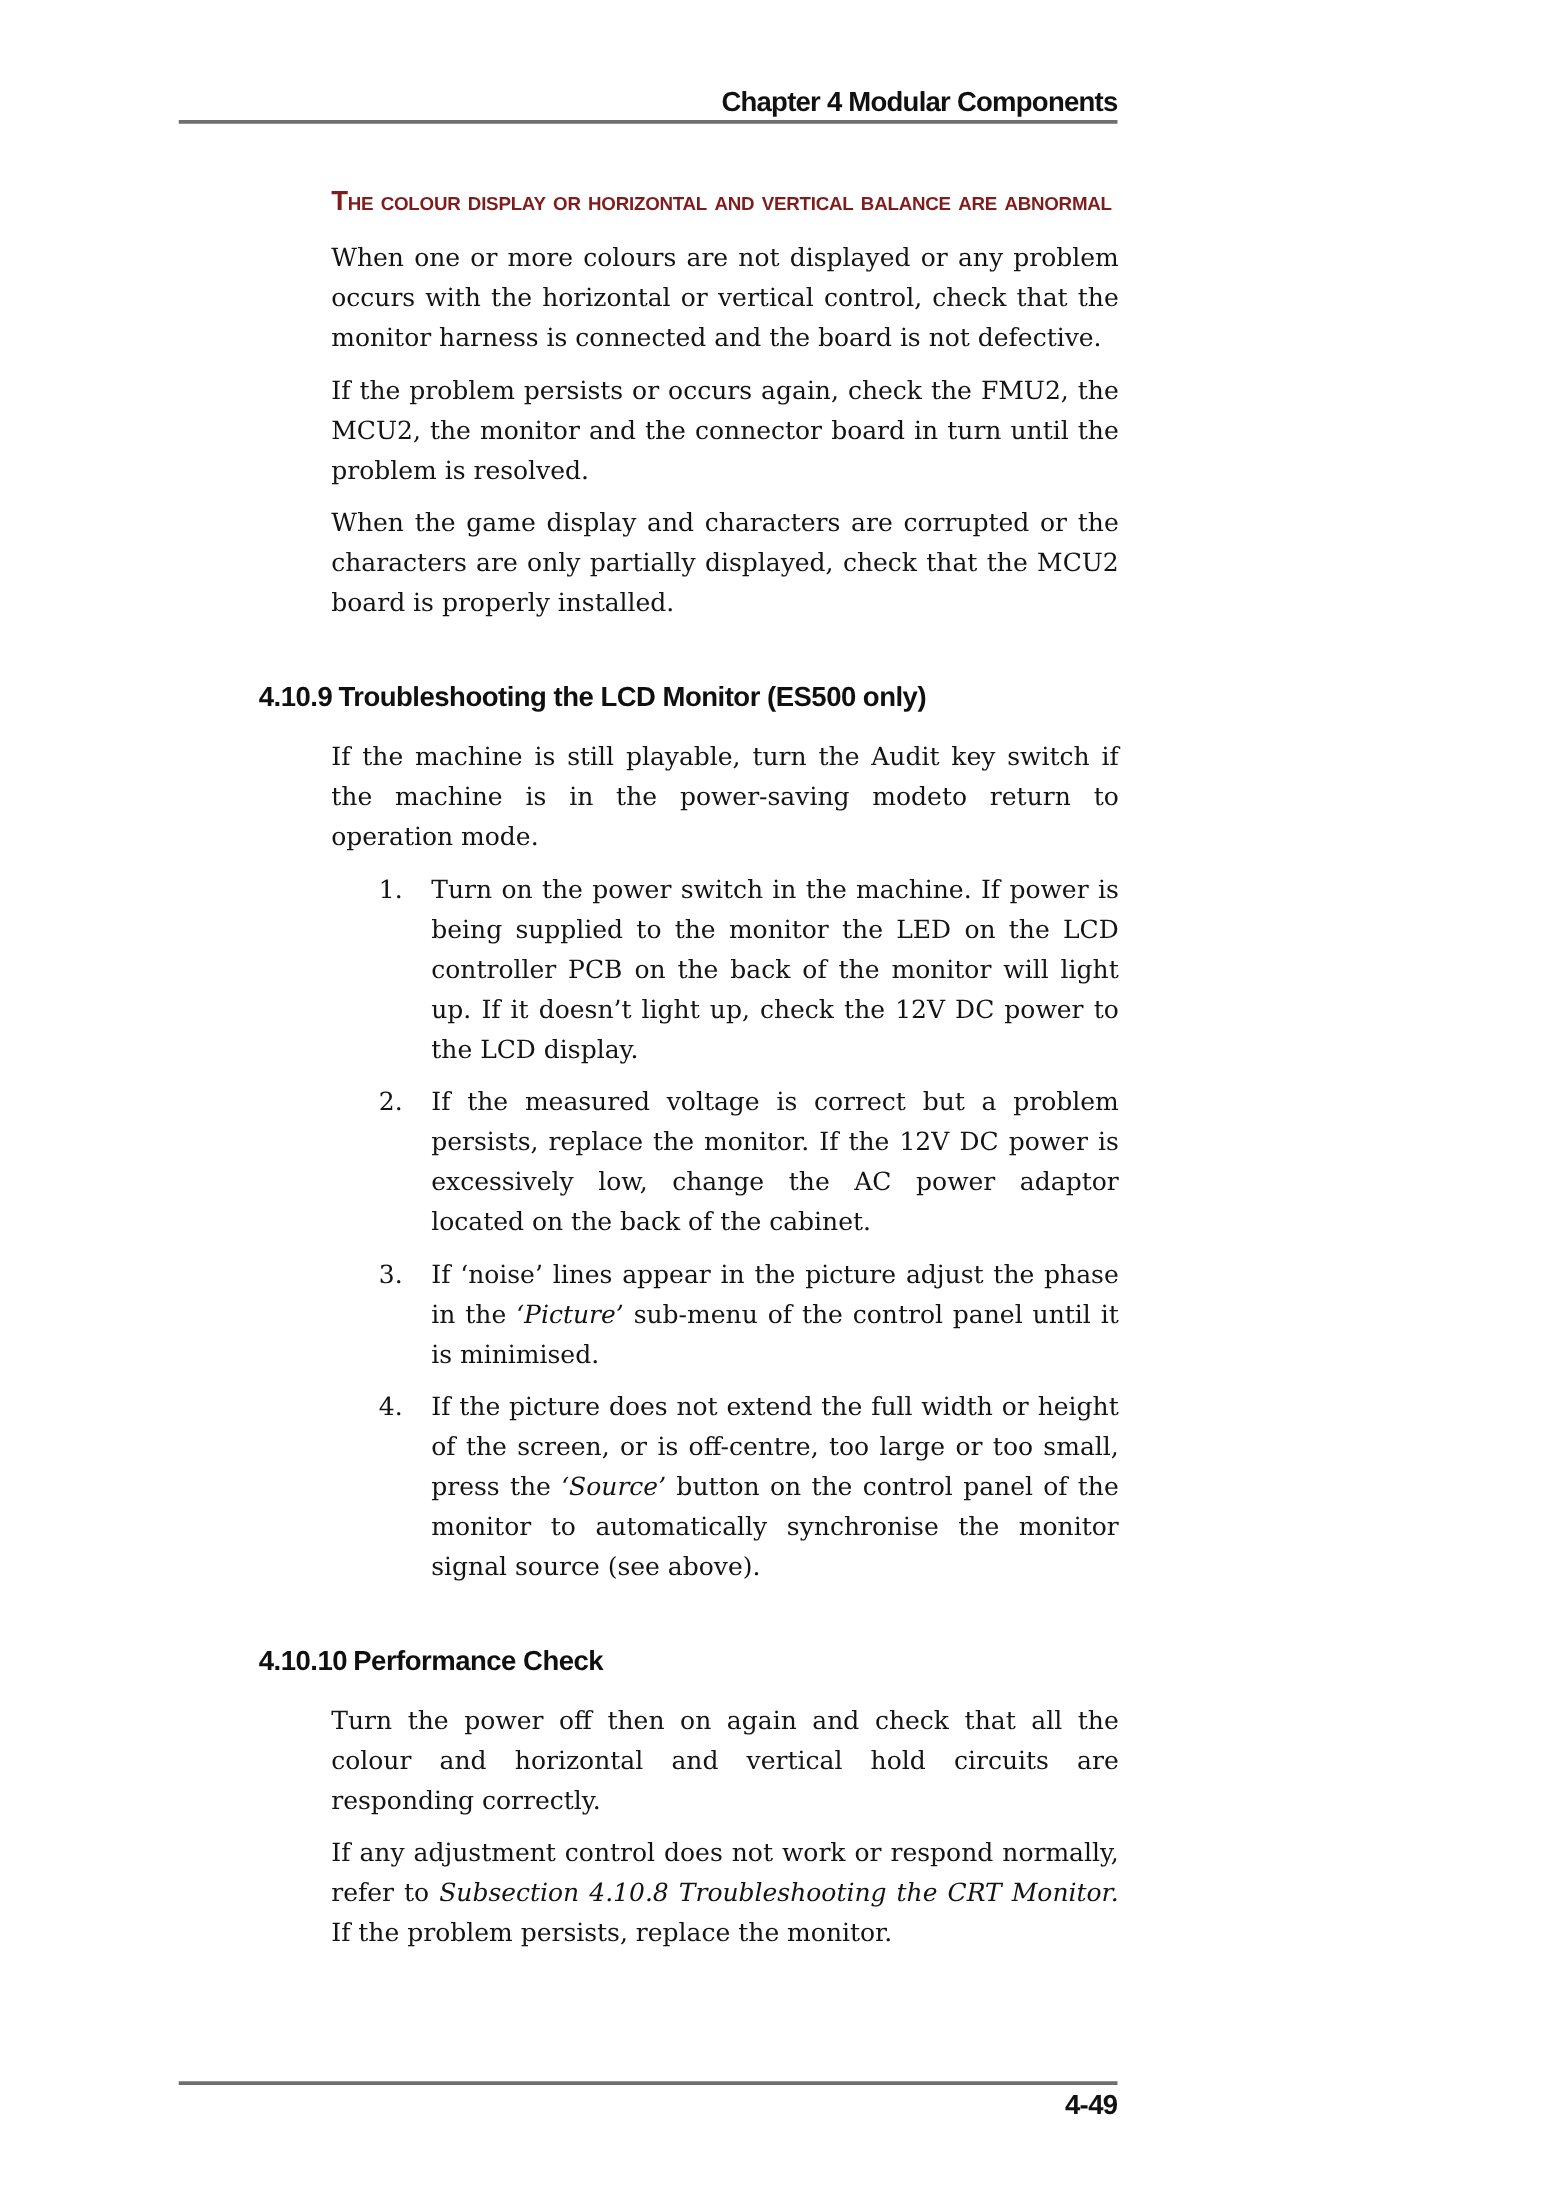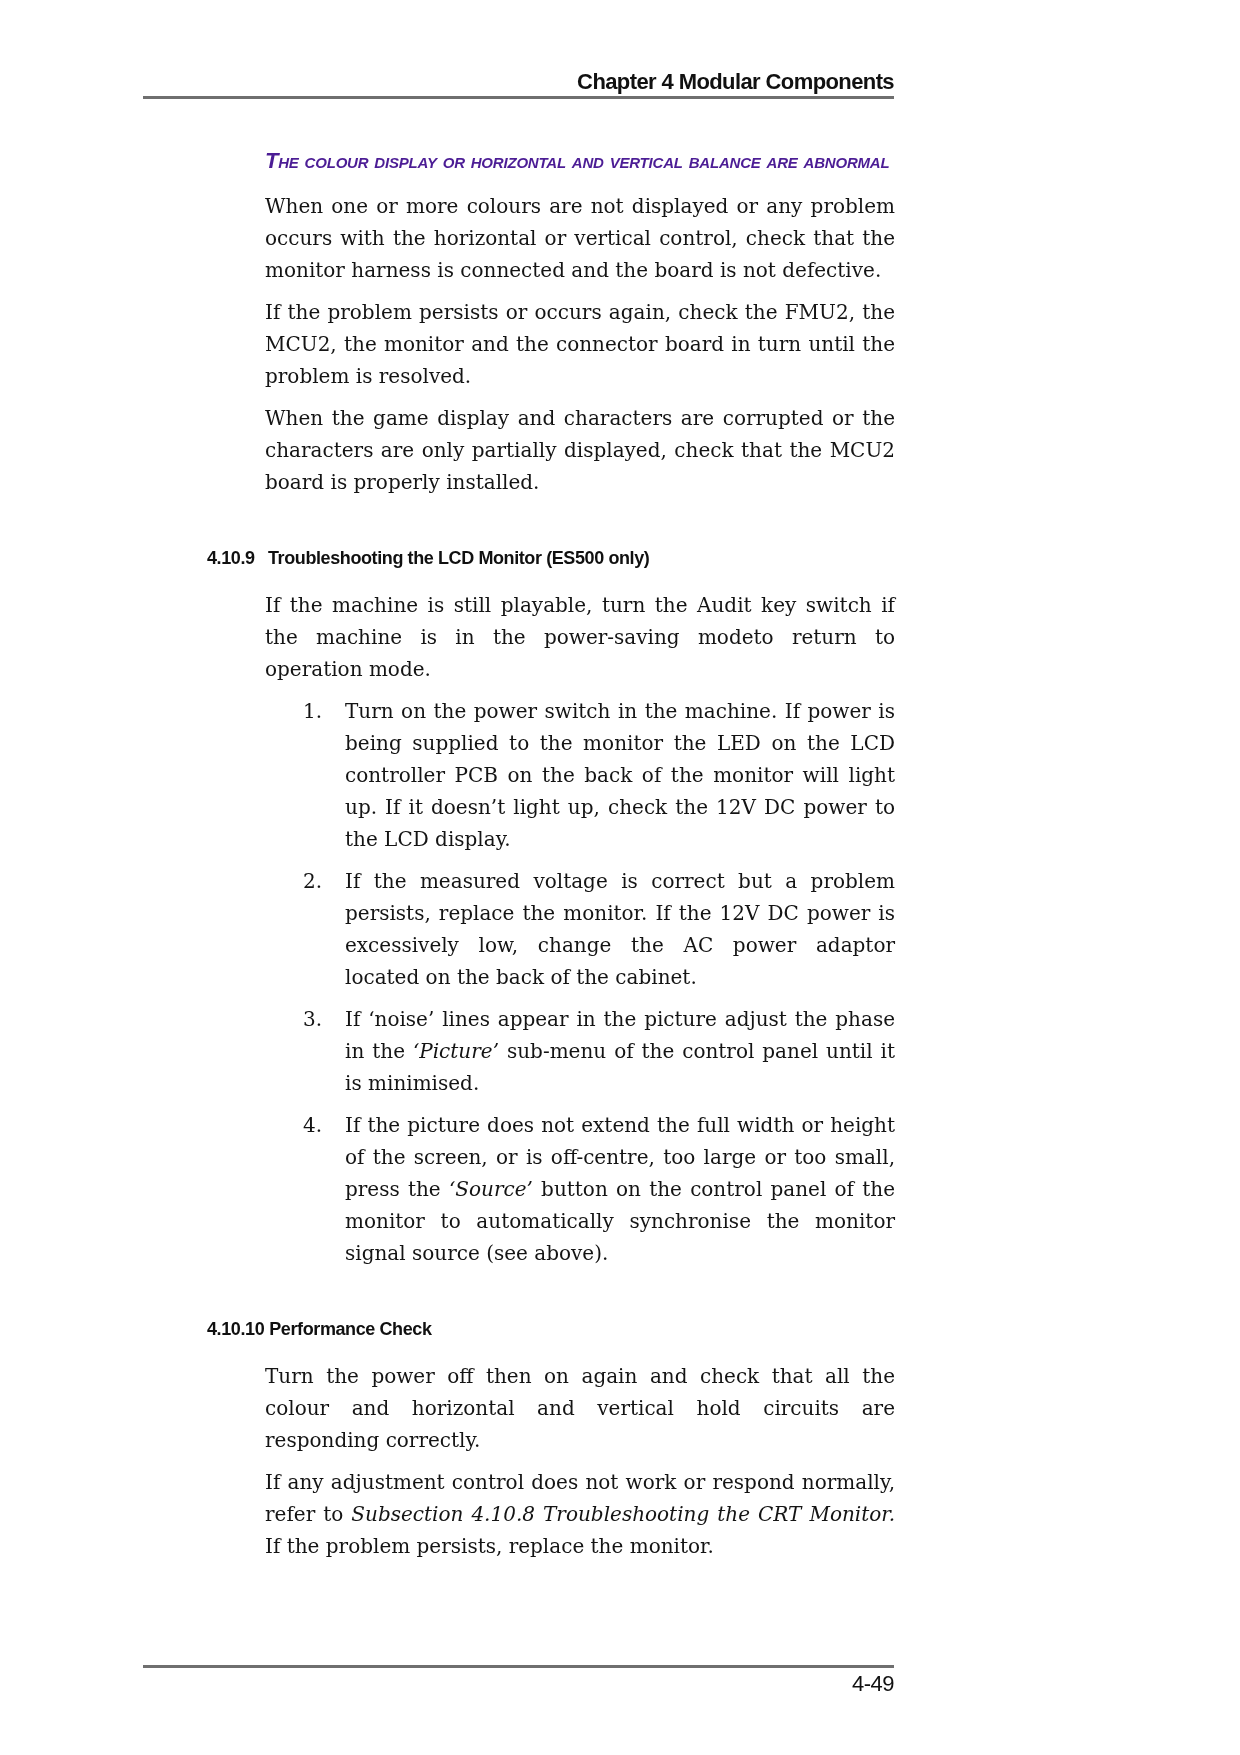--- a/index.html
+++ b/index.html
@@ -45,21 +45,21 @@
     left: 143px;
     right: 106px;
     height: 3px;
     background: #6f6f6f;
   }
   .page-number {
     position: absolute;
     top: 1671px;
     right: 106px;
     font-family: "Liberation Sans", sans-serif;
-    font-weight: 400;
+    font-weight: 700;
     font-size: 22px;
     letter-spacing: -0.5px;
     color: #111111;
   }
   
   .content {
     position: absolute;
     top: 148px;
     left: 265px;
     right: 105px;
@@ -73,27 +73,26 @@
 
   .subheading {
     font-family: "Liberation Sans", sans-serif;
     font-weight: 700;
     font-variant: small-caps;
     font-size: 22px;
     line-height: 26px;
     letter-spacing: -0.2px;
     margin: 26px 0 16px 0;
     text-align: left;
-    color: #4c1d95;
-    font-style: italic;
+    color: #7f1d1d;
   }
   .section {
     font-family: "Liberation Sans", sans-serif;
     font-weight: 700;
-    font-size: 18px;
+    font-size: 22px;
     line-height: 28px;
     letter-spacing: -0.4px;
     margin: 46px 0 17px -58px;
     text-align: left;
     color: #101010;
   }
   .section .sec-num {
     display: inline-block;
     min-width: 56px;
     margin-right: 5px;

